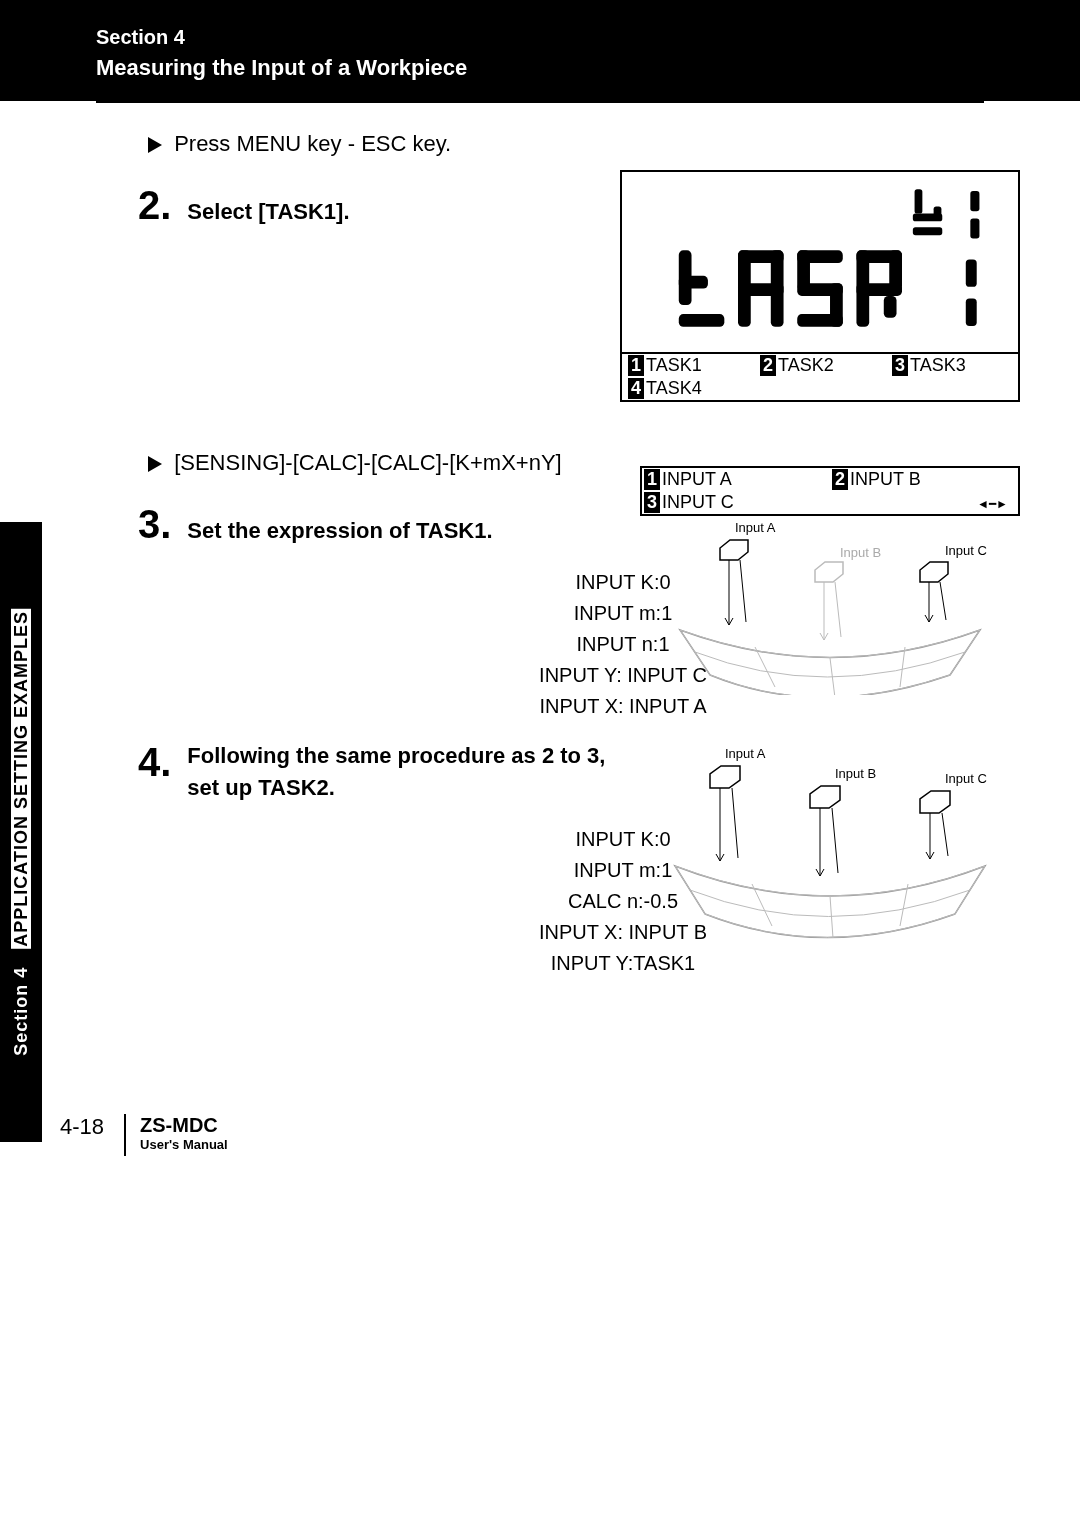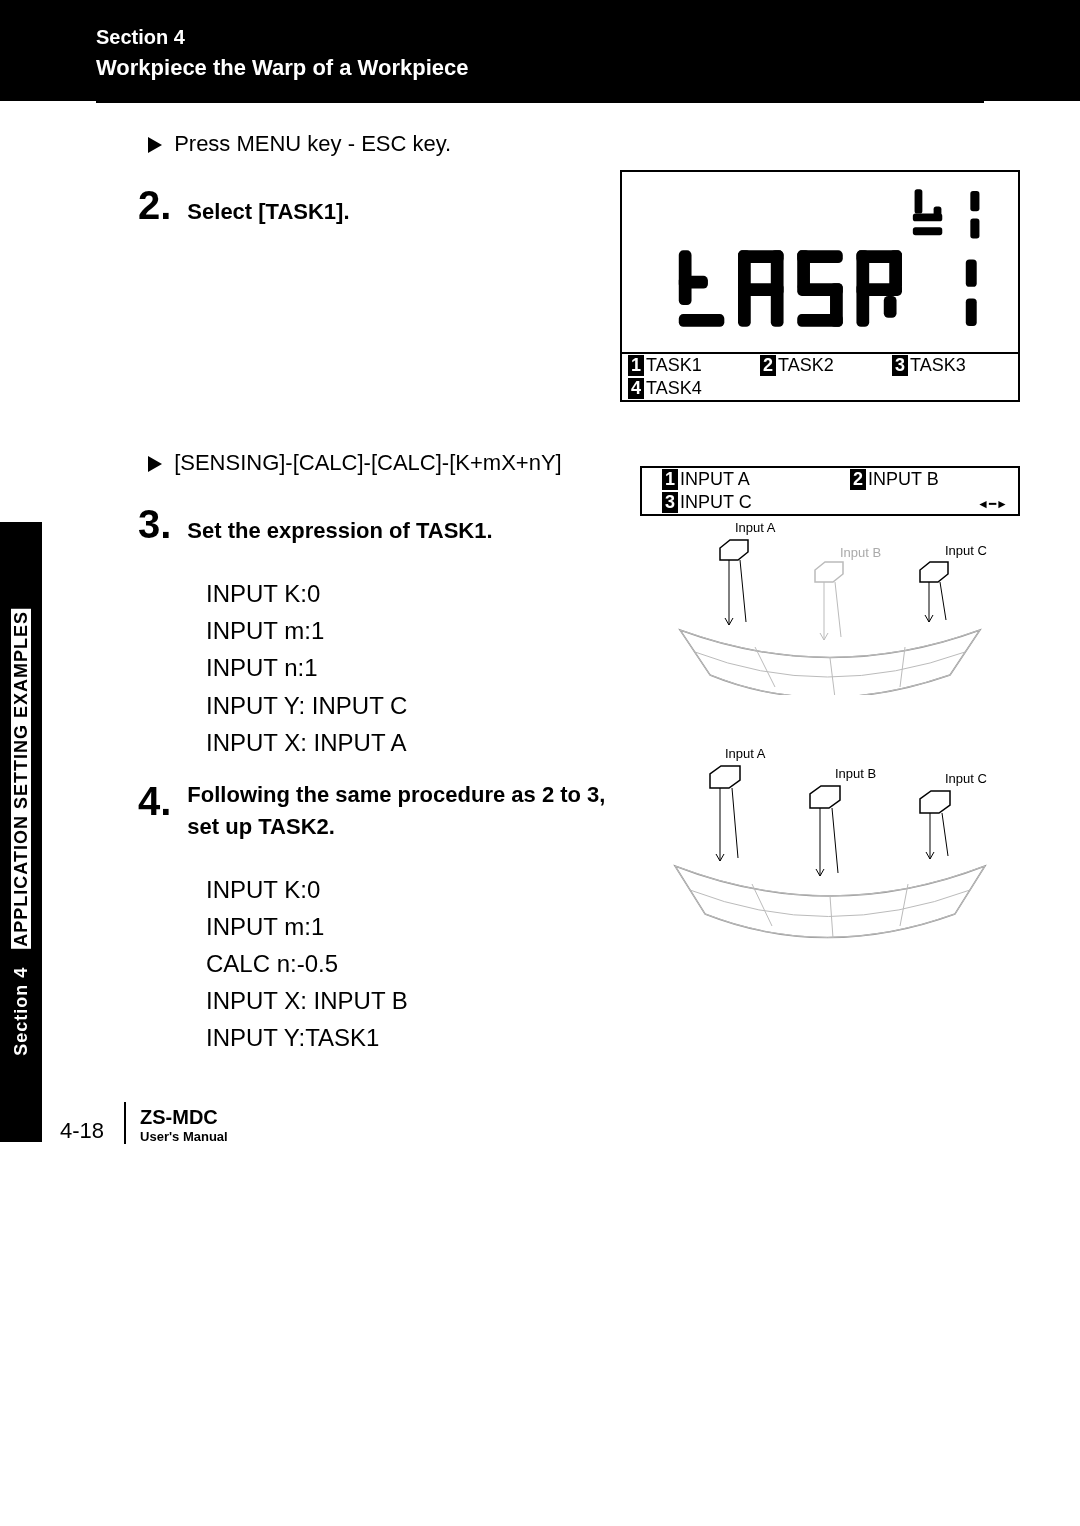--- a/index.html
+++ b/index.html
@@ -8,61 +8,61 @@
   .header-bar { background: #000; color: #fff; padding: 26px 0 20px 96px; }
   .section-small { font-size: 20px; font-weight: bold; }
   .section-title { font-size: 22px; font-weight: bold; margin-top: 6px; }
   .header-underline { border-bottom: 2px solid #000; margin: 0 96px 0 96px; }
   .content { padding: 28px 40px 0 138px; position: relative; }
   .line-indent { margin-left: 10px; font-size: 22px; margin-bottom: 26px; }
   .tri { display: inline-block; width: 0; height: 0; border-top: 8px solid transparent; border-bottom: 8px solid transparent; border-left: 14px solid #000; vertical-align: middle; margin-right: 6px; }
   .numrow { display: flex; align-items: baseline; margin-top: 12px; margin-bottom: 12px; }
   .bignum { font-size: 40px; font-weight: bold; margin-right: 16px; }
   .numtext { font-size: 22px; font-weight: bold; }
-  .inputs-block { margin-left: 68px; font-size: 24px; line-height: 1.55; margin-top: 28px; margin-bottom: 18px; }
+  .inputs-block { margin-left: 68px; font-size: 20px; line-height: 1.55; margin-top: 20px; margin-bottom: 18px; text-align: center; }
   .side-tab { position: absolute; left: 0; top: 522px; width: 42px; height: 620px; background: #000; color: #fff; display: flex; align-items: center; justify-content: center; }
   .side-tab-inner { writing-mode: vertical-rl; transform: rotate(180deg); font-size: 18px; font-weight: bold; letter-spacing: 1px; white-space: nowrap; }
-  .footer { position: absolute; left: 60px; bottom: 40px; display: flex; align-items: flex-end; }
+  .footer { position: absolute; left: 60px; bottom: 28px; display: flex; align-items: flex-start; }
   .footer .pagenum { font-size: 22px; margin-right: 20px; }
   .footer .footer-sep { border-left: 2px solid #000; height: 42px; margin-right: 14px; }
   .footer .manual-title { font-size: 20px; font-weight: bold; }
   .footer .manual-sub { font-size: 13px; font-weight: bold; }
 
   
   .lcd-box { position: absolute; right: 60px; top: 170px; width: 400px; border: 2px solid #000; }
   .lcd-screen { height: 180px; position: relative; padding: 10px 18px 6px 18px; }
   .seg-solid { fill: #000; }
   .lcd-menu { border-top: 2px solid #000; display: grid; grid-template-columns: 1fr 1fr 1fr; }
   .lcd-menu div { font-size: 18px; padding: 1px 6px; }
   .inv { display: inline-block; background: #000; color: #fff; width: 16px; text-align: center; font-weight: bold; margin-right: 2px; }
 
   
   .fig1 { position: absolute; right: 60px; top: 466px; width: 380px; }
   .fig1-menu { border: 2px solid #000; display: grid; grid-template-columns: 1fr 1fr; padding: 0; }
-  .fig1-menu div { font-size: 18px; padding: 1px 20px; }
+  .fig1-menu div { font-size: 18px; padding: 1px 2px; }
   .arrow-glyph { font-size: 12px; }
   .warp-diagram { width: 360px; height: 175px; margin: 4px auto 0 auto; position: relative; }
   .fig2 { position: absolute; right: 60px; top: 746px; width: 380px; }
   .warp-diagram2 { width: 360px; height: 195px; margin: 0 auto; position: relative; }
   .sensor-label { position: absolute; font-size: 13px; color: #000; }
   .sensor-label.gray { color: #aaa; }
   svg .grid { stroke: #bbb; stroke-width: 1; fill: none; }
   svg .curve { stroke: #999; stroke-width: 1.5; fill: none; }
   svg .sensor-body { fill: #fff; stroke: #000; stroke-width: 1.5; }
   svg .sensor-body-gray { fill: #fff; stroke: #bbb; stroke-width: 1.5; }
   svg .sensor-line { stroke: #000; stroke-width: 1; }
   svg .sensor-line-gray { stroke: #bbb; stroke-width: 1; }
 </style>
 </head>
 <body>
 <div class="page">
 
   <div class="header-bar">
     <div class="section-small">Section 4</div>
-    <div class="section-title">Workpiece the Warp of a Workpiece</div>
+    <div class="section-title">Measuring the Input of a Workpiece</div>
   </div>
   <div class="header-underline"></div>
 
   <div class="side-tab">
     <div class="side-tab-inner">
       <span style="background:#000;color:#fff">Section 4</span>
       <span style="color:#fff"> &nbsp;</span>
       <span style="background:#fff;color:#000;padding:2px 0">APPLICATION SETTING EXAMPLES</span>
     </div>
   </div>

